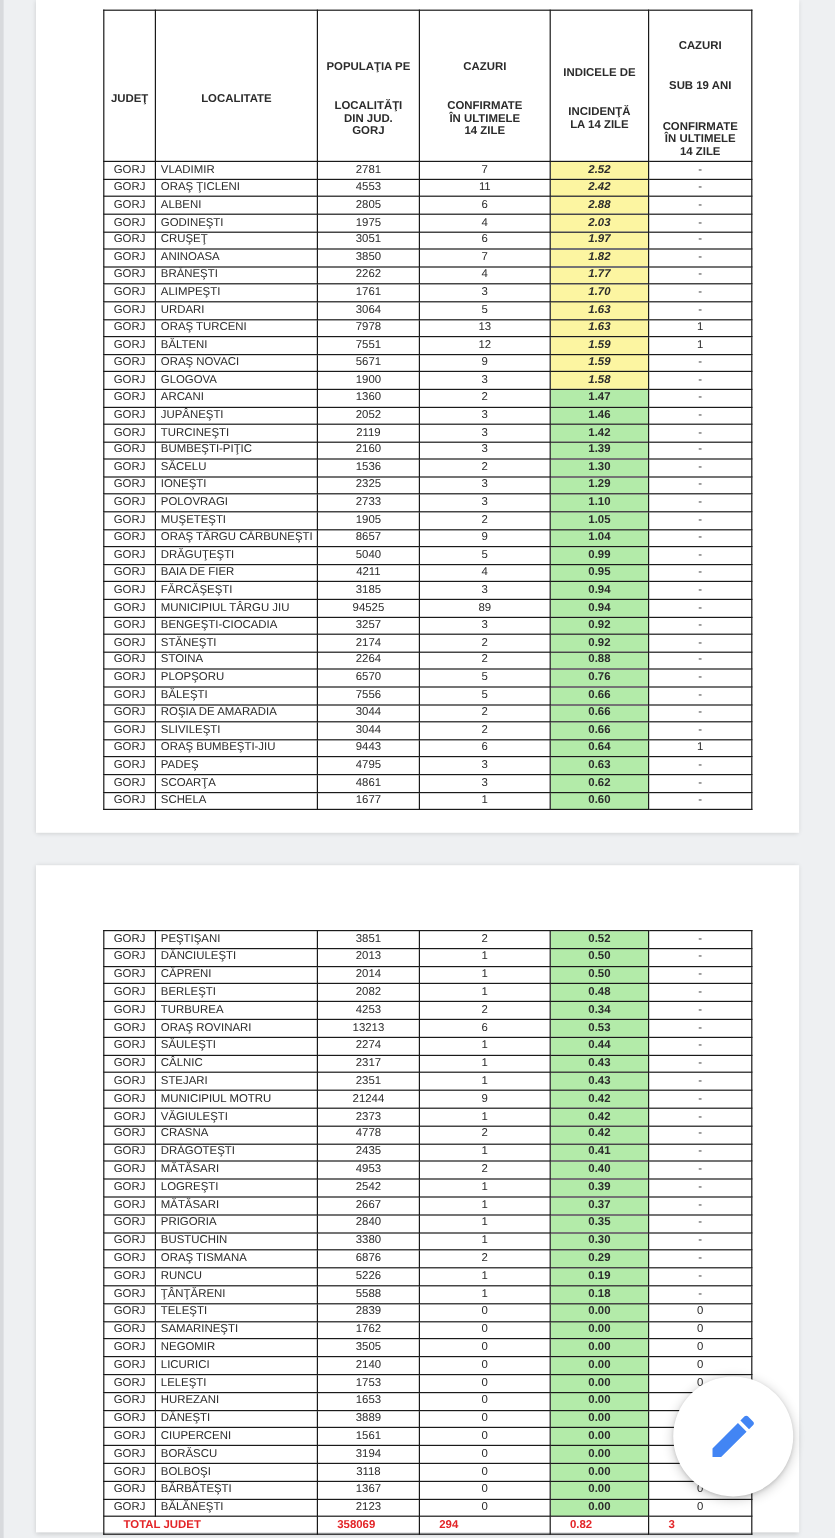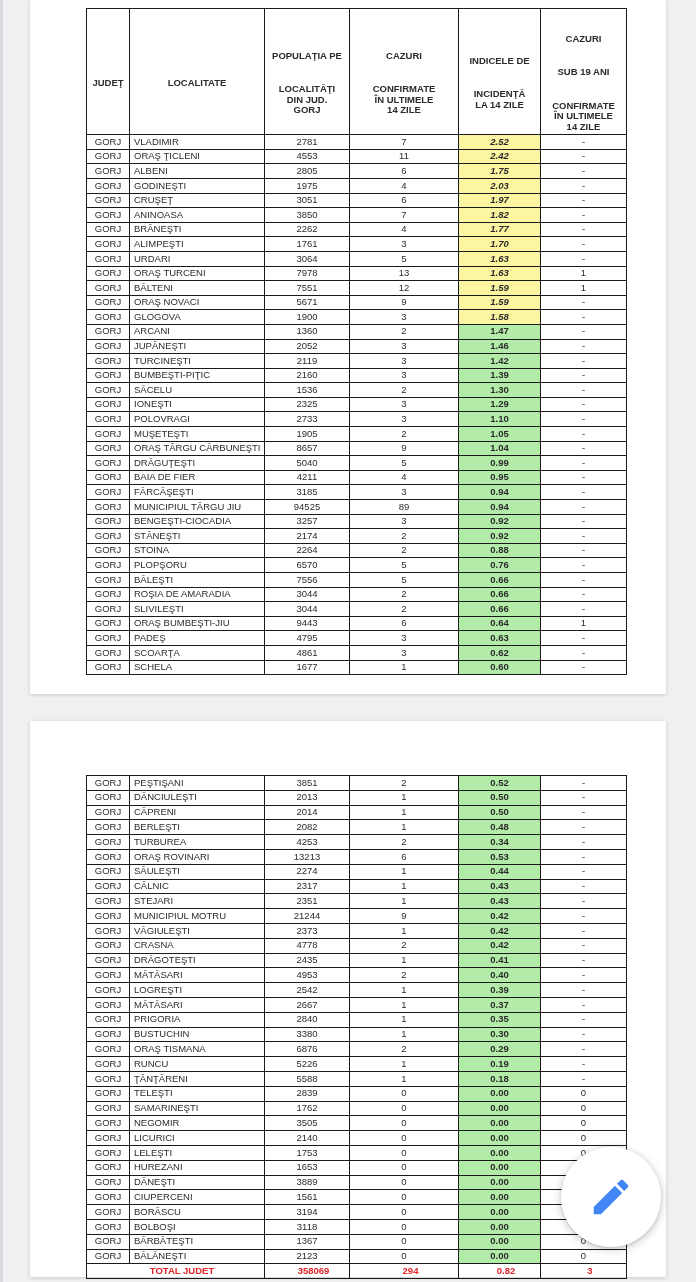--- a/index.html
+++ b/index.html
@@ -43,21 +43,21 @@
   #table2 tbody tr{height:14.8px;}
   .tbl th{font-weight:bold;text-align:center;vertical-align:middle;white-space:normal;padding:2px 2px;}
   .hb{font-weight:bold;margin-top:23px;}
   .hr{font-weight:bold;}
   td.c{text-align:center;}
   td.l{text-align:left;padding-left:4px;}
   td.ind{font-weight:bold;}
   td.y{background:var(--yellow);font-style:italic;}
   td.g{background:var(--green);}
   tr.total-row{height:17px;}
-  tr.total-row td{color:var(--red);font-weight:bold;text-align:center;padding-left:16px;}
+  tr.total-row td{color:var(--red);font-weight:bold;text-align:left;padding-left:16px;}
   .fab{
     position:absolute;left:561px;top:1147px;width:100px;height:100px;
     border-radius:50%;background:#fff;border:none;cursor:pointer;
     box-shadow:0 2px 10px rgba(0,0,0,0.22), 0 1px 3px rgba(0,0,0,0.12);
     display:flex;align-items:center;justify-content:center;padding:0;
   }
   .fab svg{width:46px;height:46px;color:var(--fab-blue);}
 </style>
 </head>
 <body>
@@ -123,21 +123,21 @@
           <td class="c">4553</td>
           <td class="c">11</td>
           <td class="c ind y">2.42</td>
           <td class="c">-</td>
         </tr>
         <tr>
           <td class="c">GORJ</td>
           <td class="l">ALBENI</td>
           <td class="c">2805</td>
           <td class="c">6</td>
-          <td class="c ind y">1.75</td>
+          <td class="c ind y">2.88</td>
           <td class="c">-</td>
         </tr>
         <tr>
           <td class="c">GORJ</td>
           <td class="l">GODINEŞTI</td>
           <td class="c">1975</td>
           <td class="c">4</td>
           <td class="c ind y">2.03</td>
           <td class="c">-</td>
         </tr>

